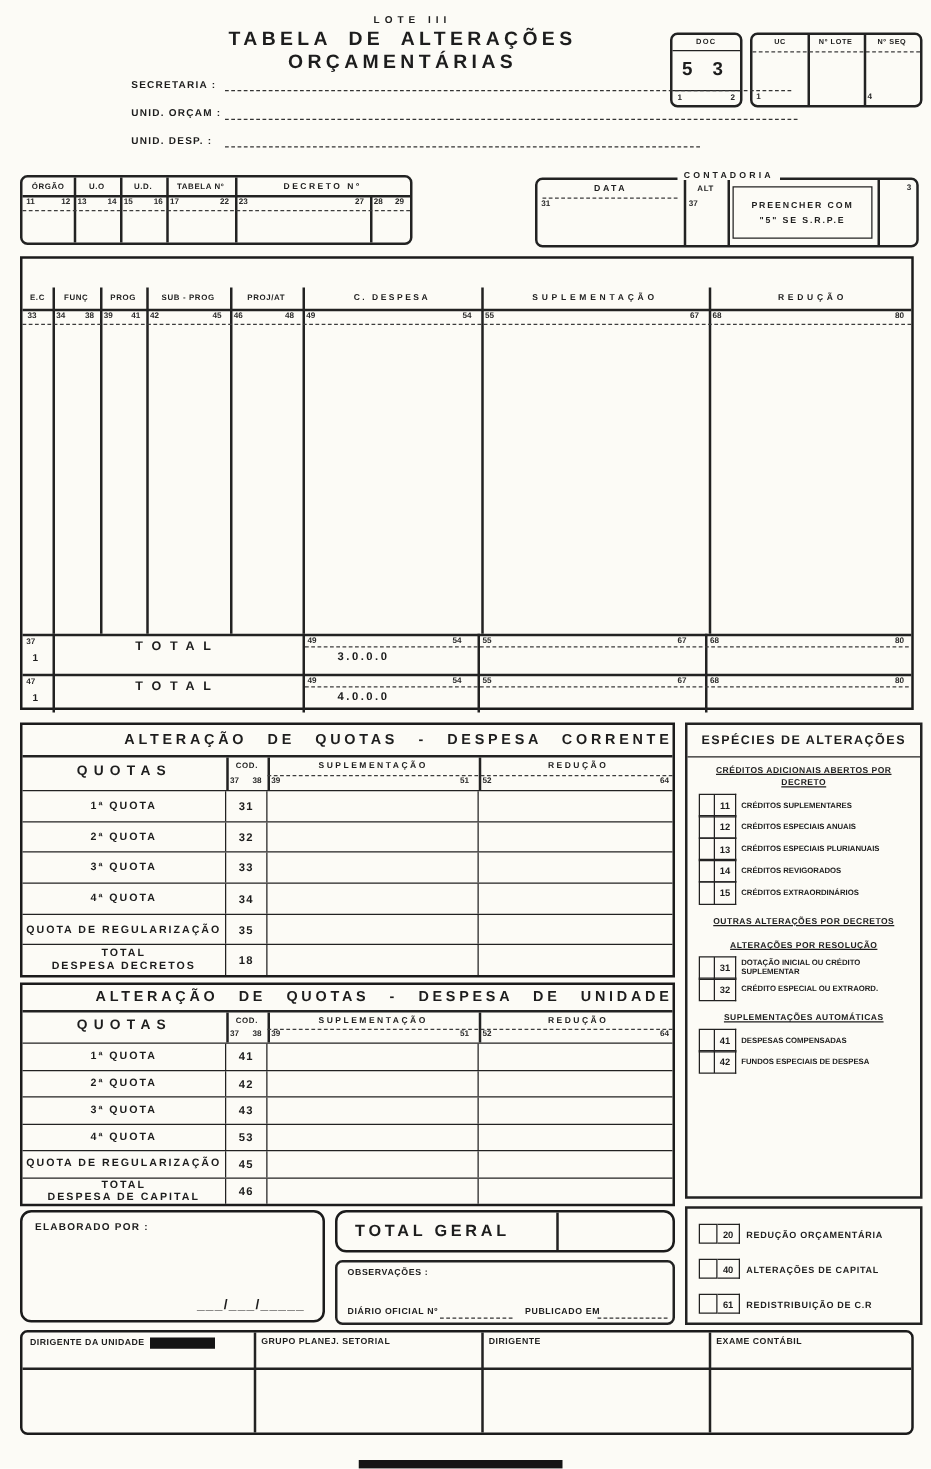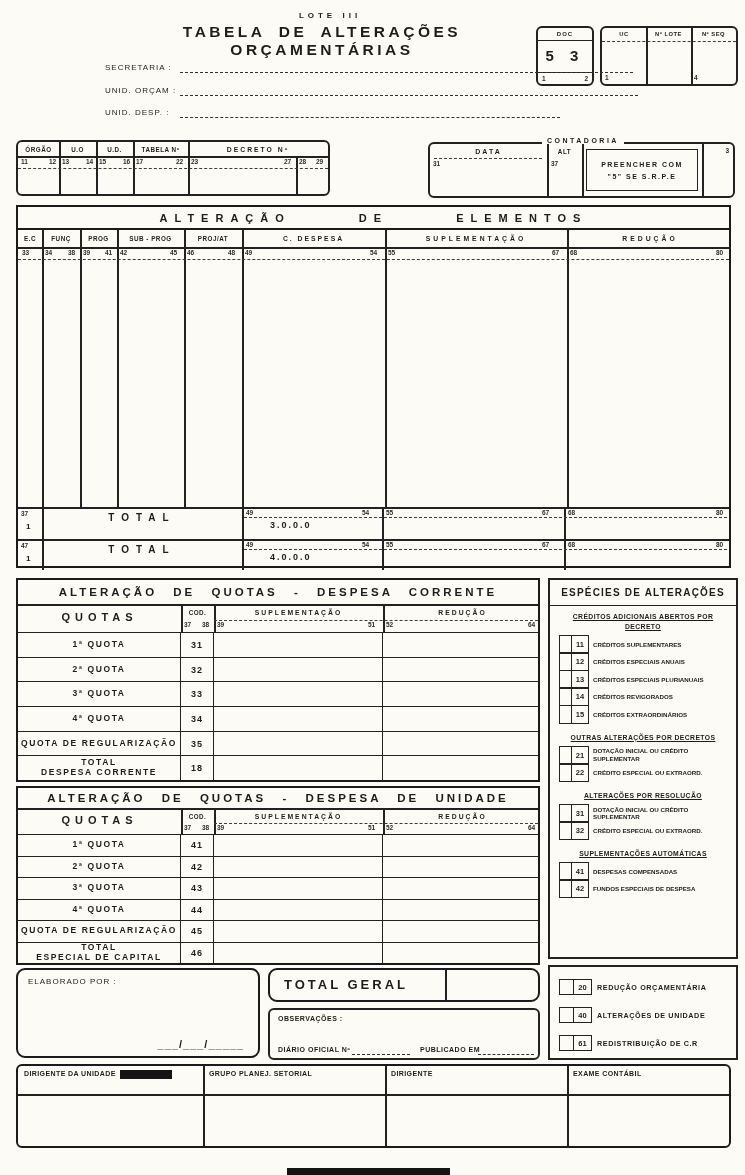--- a/index.html
+++ b/index.html
@@ -12,23 +12,23 @@
   .rnd{border-radius:9px}
   .rnd2{border-radius:6px}
   .vl{position:absolute;width:1.5px;background:#222}
   .hl{position:absolute;height:1.5px;background:#222}
   .hdash{position:absolute;height:0;border-top:1.3px dashed #3c3c3c}
   .fill-line{position:absolute;height:0;border-bottom:1.6px dashed #333}
   .b{font-weight:bold}
   .ctr{text-align:center}
   .micro{position:absolute;font-size:6.5px;font-weight:bold;line-height:1;color:#2a2a2a}
   .lbl7{font-size:7px;font-weight:bold;letter-spacing:.5px}
-  .lbl8{font-size:8px;font-weight:normal;letter-spacing:1px}
+  .lbl8{font-size:8px;font-weight:bold;letter-spacing:1px}
   .hcell{position:absolute;font-size:7px;font-weight:bold;text-align:center;letter-spacing:.5px}
-  .q-title{height:26px;line-height:25px;text-align:center;font-size:11.5px;font-weight:bold;
+  .q-title{height:26px;line-height:25px;text-align:right;font-size:11.5px;font-weight:bold;
            letter-spacing:3px;word-spacing:10px;border-bottom:2px solid #222}
   .q-rows{position:absolute;left:0;right:0;bottom:0;display:flex;flex-direction:column}
   .q-row{flex:1;display:flex;border-top:1.5px solid #222}
   .q-cell-label{width:163px;border-right:1.5px solid #222;display:flex;flex-direction:column;
                 align-items:center;justify-content:center}
   .ql{display:block;font-size:8.5px;font-weight:bold;letter-spacing:1.6px;white-space:nowrap;line-height:1.15}
   .q-cell-cod{width:33px;border-right:1.5px solid #222;display:flex;align-items:center;
               justify-content:center;font-size:9px;font-weight:bold;letter-spacing:1px}
   .q-cell-supl{width:169px;border-right:1.5px solid #222}
   .q-cell-red{flex:1}
@@ -128,21 +128,20 @@
     <div class="abs" style="left:120px;top:22px;width:28px;height:26px"></div>
     <div class="abs" style="left:156px;top:5px;width:112px;height:42px;border:1.5px solid #222;display:flex;flex-direction:column;align-items:center;justify-content:center">
       <span class="b" style="font-size:7px;letter-spacing:1.5px">PREENCHER COM</span>
       <span class="b" style="font-size:7px;letter-spacing:1.5px;margin-top:5px">"5" SE S.R.P.E</span>
     </div>
     <span class="micro" style="right:4px;top:4px">3</span>
     <div class="abs" style="left:275px;top:10px;width:28px;height:38px"></div>
   </div>
 
   <div class="abs bx25" style="left:16px;top:205px;width:715px;height:363px">
-    <div class="ctr b" style="height:23px;line-height:22px;font-size:11px;letter-spacing:7px;word-spacing:58px;border-bottom:2px solid #1b1b1b">ALTERAÇÃO DE ELEMENTOS</div>
 
     <div class="vl" style="left:24px;top:23px;height:277px"></div>
     <div class="vl" style="left:62px;top:23px;height:277px"></div>
     <div class="vl" style="left:99px;top:23px;height:277px"></div>
     <div class="vl" style="left:166px;top:23px;height:277px"></div>
     <div class="vl" style="left:224px;top:23px;height:277px"></div>
     <div class="vl" style="left:367px;top:23px;height:277px"></div>
     <div class="vl" style="left:549px;top:23px;height:277px"></div>
 
     <div class="hcell" style="left:0;top:28px;width:24px;font-size:6.3px">E.C</div>
@@ -273,21 +272,21 @@
             <span class="ql"></span>
           </div>
           <div class="q-cell-cod">35</div>
           <div class="q-cell-supl"></div>
           <div class="q-cell-red"></div>
         </div>
 
         <div class="q-row">
           <div class="q-cell-label">
             <span class="ql">TOTAL</span>
-            <span class="ql">DESPESA CORRENTE</span>
+            <span class="ql">DESPESA DECRETOS</span>
           </div>
           <div class="q-cell-cod">18</div>
           <div class="q-cell-supl"></div>
           <div class="q-cell-red"></div>
         </div>
       </div>
   </div>
 
   <div class="abs bx25" style="left:16px;top:786px;width:524px;height:179px">
     <div class="q-title" style="height:22px;line-height:21px">ALTERAÇÃO DE QUOTAS - DESPESA DE UNIDADE</div>
@@ -335,39 +334,39 @@
           <div class="q-cell-cod">43</div>
           <div class="q-cell-supl"></div>
           <div class="q-cell-red"></div>
         </div>
 
         <div class="q-row">
           <div class="q-cell-label">
             <span class="ql">4ª QUOTA</span>
             <span class="ql"></span>
           </div>
-          <div class="q-cell-cod">44</div>
+          <div class="q-cell-cod">53</div>
           <div class="q-cell-supl"></div>
           <div class="q-cell-red"></div>
         </div>
 
         <div class="q-row">
           <div class="q-cell-label">
             <span class="ql">QUOTA DE REGULARIZAÇÃO</span>
             <span class="ql"></span>
           </div>
           <div class="q-cell-cod">45</div>
           <div class="q-cell-supl"></div>
           <div class="q-cell-red"></div>
         </div>
 
         <div class="q-row">
           <div class="q-cell-label">
             <span class="ql">TOTAL</span>
-            <span class="ql">ESPECIAL DE CAPITAL</span>
+            <span class="ql">DESPESA DE CAPITAL</span>
           </div>
           <div class="q-cell-cod">46</div>
           <div class="q-cell-supl"></div>
           <div class="q-cell-red"></div>
         </div>
       </div>
   </div>
 
   <div class="abs bx" style="left:548px;top:578px;width:190px;height:381px">
     <div class="sp-title">ESPÉCIES DE ALTERAÇÕES</div>
@@ -401,34 +400,20 @@
 
           <div class="sp-item">
             <span class="sp-blank"></span>
             <span class="sp-code">15</span>
             <span class="sp-label">CRÉDITOS EXTRAORDINÁRIOS</span>
           </div>
         </div>
     </div>
     <div class="sp-group">
       <div class="sp-head">OUTRAS ALTERAÇÕES POR DECRETOS</div>
-      <div>
-
-          <div class="sp-item">
-            <span class="sp-blank"></span>
-            <span class="sp-code">21</span>
-            <span class="sp-label">DOTAÇÃO INICIAL OU CRÉDITO SUPLEMENTAR</span>
-          </div>
-
-          <div class="sp-item">
-            <span class="sp-blank"></span>
-            <span class="sp-code">22</span>
-            <span class="sp-label">CRÉDITO ESPECIAL OU EXTRAORD.</span>
-          </div>
-        </div>
     </div>
     <div class="sp-group">
       <div class="sp-head">ALTERAÇÕES POR RESOLUÇÃO</div>
       <div>
 
           <div class="sp-item">
             <span class="sp-blank"></span>
             <span class="sp-code">31</span>
             <span class="sp-label">DOTAÇÃO INICIAL OU CRÉDITO SUPLEMENTAR</span>
           </div>
@@ -463,21 +448,21 @@
 
       <div class="sp2-item">
         <span class="sp2-blank"></span>
         <span class="sp2-code">20</span>
         <span class="sp2-label">REDUÇÃO ORÇAMENTÁRIA</span>
       </div>
 
       <div class="sp2-item">
         <span class="sp2-blank"></span>
         <span class="sp2-code">40</span>
-        <span class="sp2-label">ALTERAÇÕES DE UNIDADE</span>
+        <span class="sp2-label">ALTERAÇÕES DE CAPITAL</span>
       </div>
 
       <div class="sp2-item">
         <span class="sp2-blank"></span>
         <span class="sp2-code">61</span>
         <span class="sp2-label">REDISTRIBUIÇÃO DE C.R</span>
       </div>
     </div>
 
   <div class="abs bx25 rnd" style="left:268px;top:968px;width:272px;height:34px">

